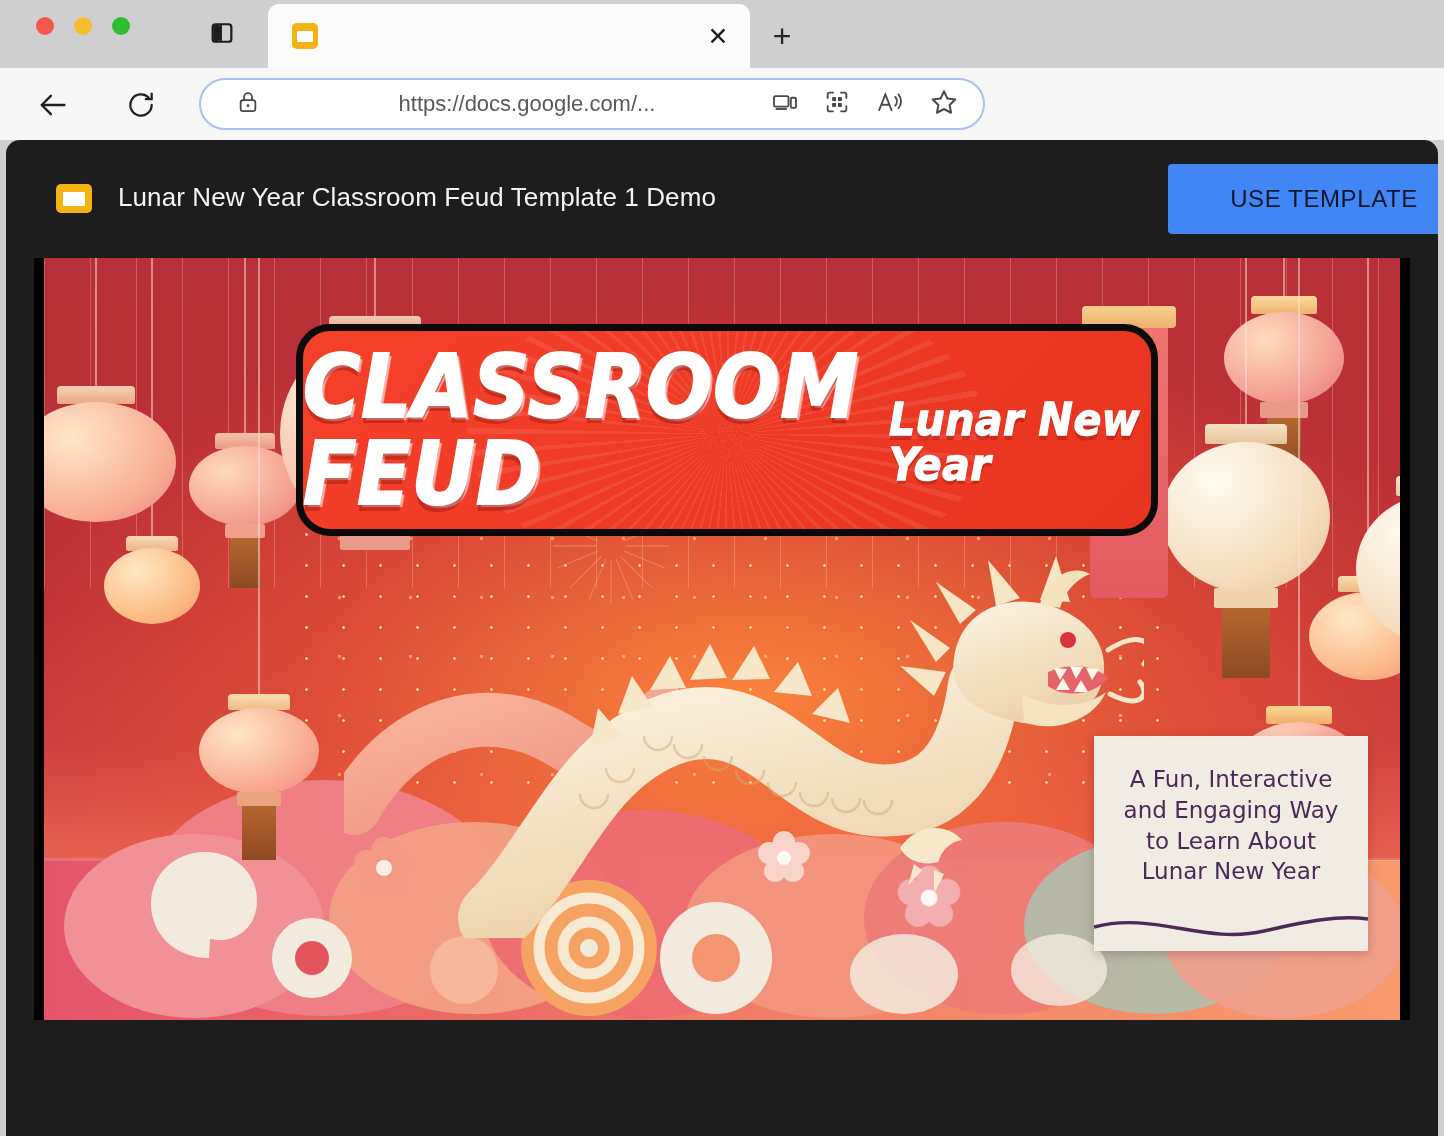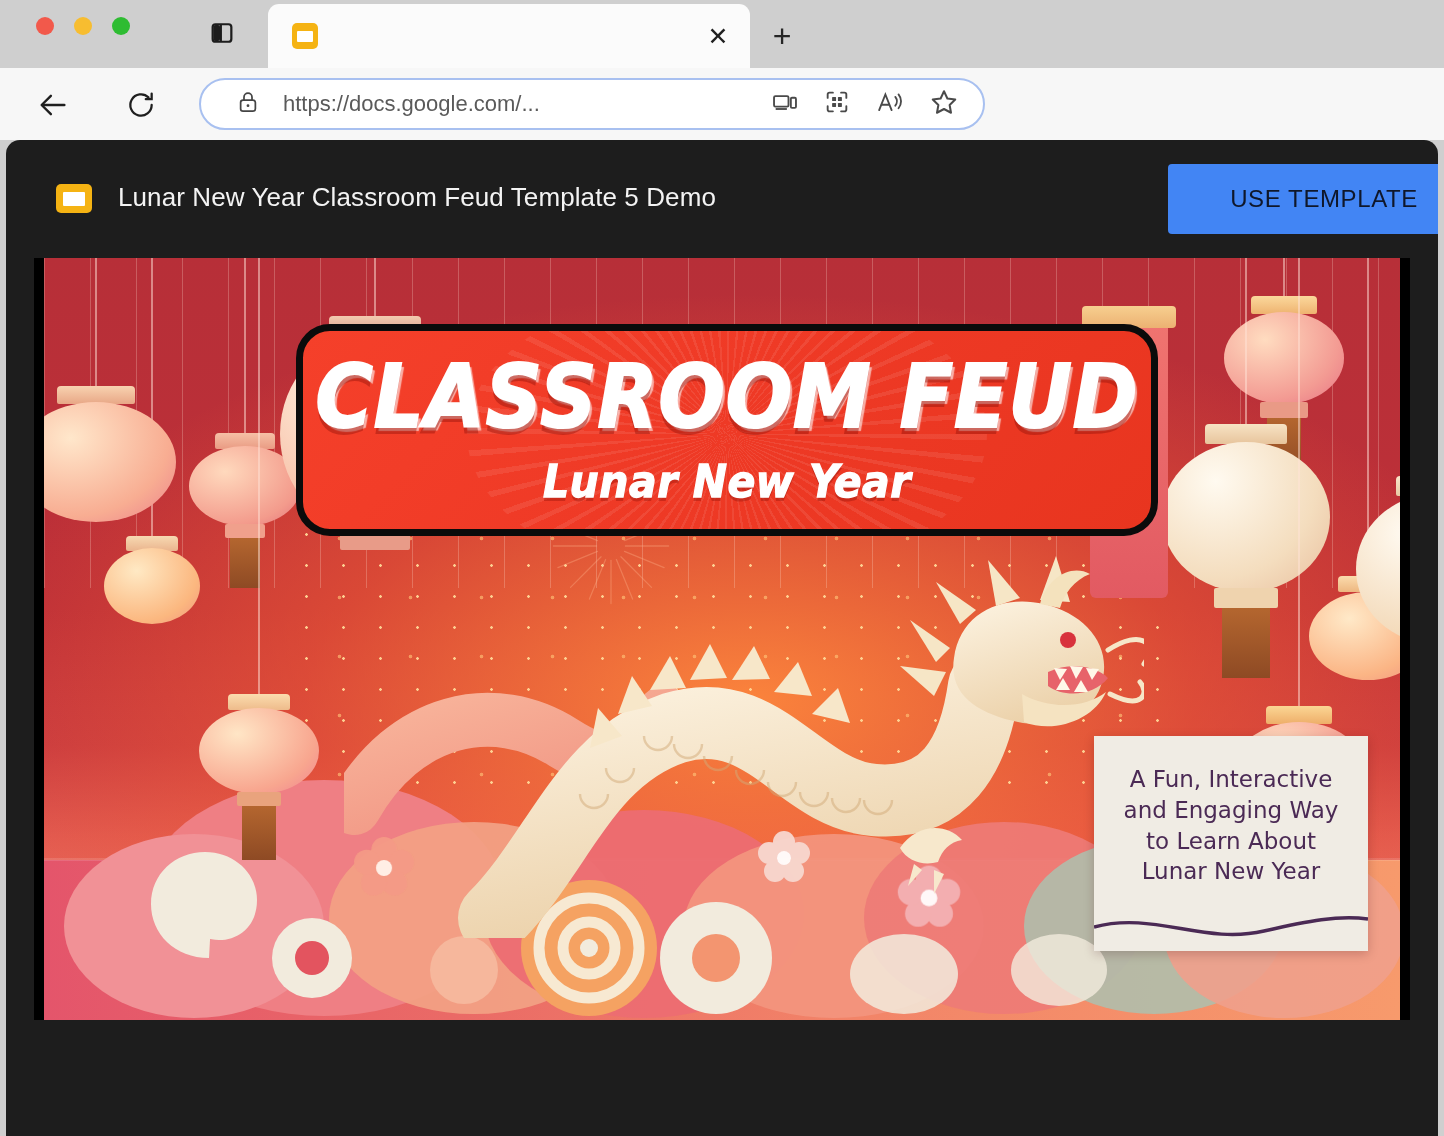--- a/index.html
+++ b/index.html
@@ -69,20 +69,21 @@
 
   .omnibox {
     position: absolute; left: 199px; top: 78px; width: 786px; height: 52px;
     background: #ffffff; border: 2px solid #a8c0f0; border-radius: 26px;
     display: flex; align-items: center;
   }
   .omni-lock { margin-left: 34px; flex: 0 0 auto; }
   .omni-url {
     margin-left: 22px; font-size: 22px; color: #5a5a5a; white-space: nowrap;
     flex: 1 1 auto;
+    text-align: center;
   }
   .omni-ico { flex: 0 0 auto; margin-right: 24px; }
 
   .tb-right { position: absolute; right: 0; top: 68px; height: 72px; display: flex; align-items: center; }
   .tb-ico { width: 44px; height: 44px; display: flex; align-items: center; justify-content: center; position: relative; }
   .tb-div { width: 1px; height: 26px; background: #c9c9c9; margin: 0 12px; }
 
   .ext-calc {
     width: 44px; height: 44px; border-radius: 50%;
     background: #f6b580; display: flex; align-items: center; justify-content: center;
@@ -173,21 +174,21 @@
     background: linear-gradient(to bottom, #b4662f, #8e4a24); }
 
   .paperblob { position: absolute; border-radius: 50%; }
 
   .dragon { position: absolute; left: 300px; top: 250px; width: 800px; height: 430px; }
 
   .title-card {
     position: absolute; left: 252px; top: 66px; width: 862px; height: 212px;
     background: linear-gradient(135deg, #f5402a 0%, #ef3a26 45%, #e8351f 100%);
     border: 7px solid #0b0b0b; border-radius: 34px;
-    display: flex; flex-direction: column; align-items: center; justify-content: center;
+    display: flex; flex-direction: row; align-items: center; justify-content: center;
     overflow: hidden;
   }
   .title-card .burst { position:absolute; left:50%; top:52%; width:520px; height:300px;
      transform: translate(-50%,-50%);
      background: repeating-conic-gradient(from 0deg, rgba(255,255,255,.10) 0deg 1.4deg, transparent 1.4deg 5deg);
      border-radius: 50%; opacity: .8; }
   .title-main {
     position: relative;
     font-family: "DejaVu Sans", sans-serif; font-weight: 700; font-style: italic;
     font-size: 78px; letter-spacing: 1px; color: #fff; line-height: 1;
@@ -358,21 +359,21 @@
       </svg>
     </span>
   </div>
 
   <div class="viewer">
 
     <div class="viewer-header">
       <div class="vh-icon">
           <i></i>
         </div>
-      <div class="vh-title">Lunar New Year Classroom Feud Template 5 Demo</div>
+      <div class="vh-title">Lunar New Year Classroom Feud Template 1 Demo</div>
       <button class="use-template">USE TEMPLATE</button>
       <svg class="red-arrow" viewBox="0 0 230 80">
         <path d="M2 62 L6 46 L142 18 L134 2 L200 30 L146 52 L146 36 L10 70 Z" fill="#f4331a" transform="rotate(-4 115 40)"></path>
       </svg>
     </div>
 
     <div class="slide-wrap">
       <div class="slide">
 
         <div class="strings"></div>

